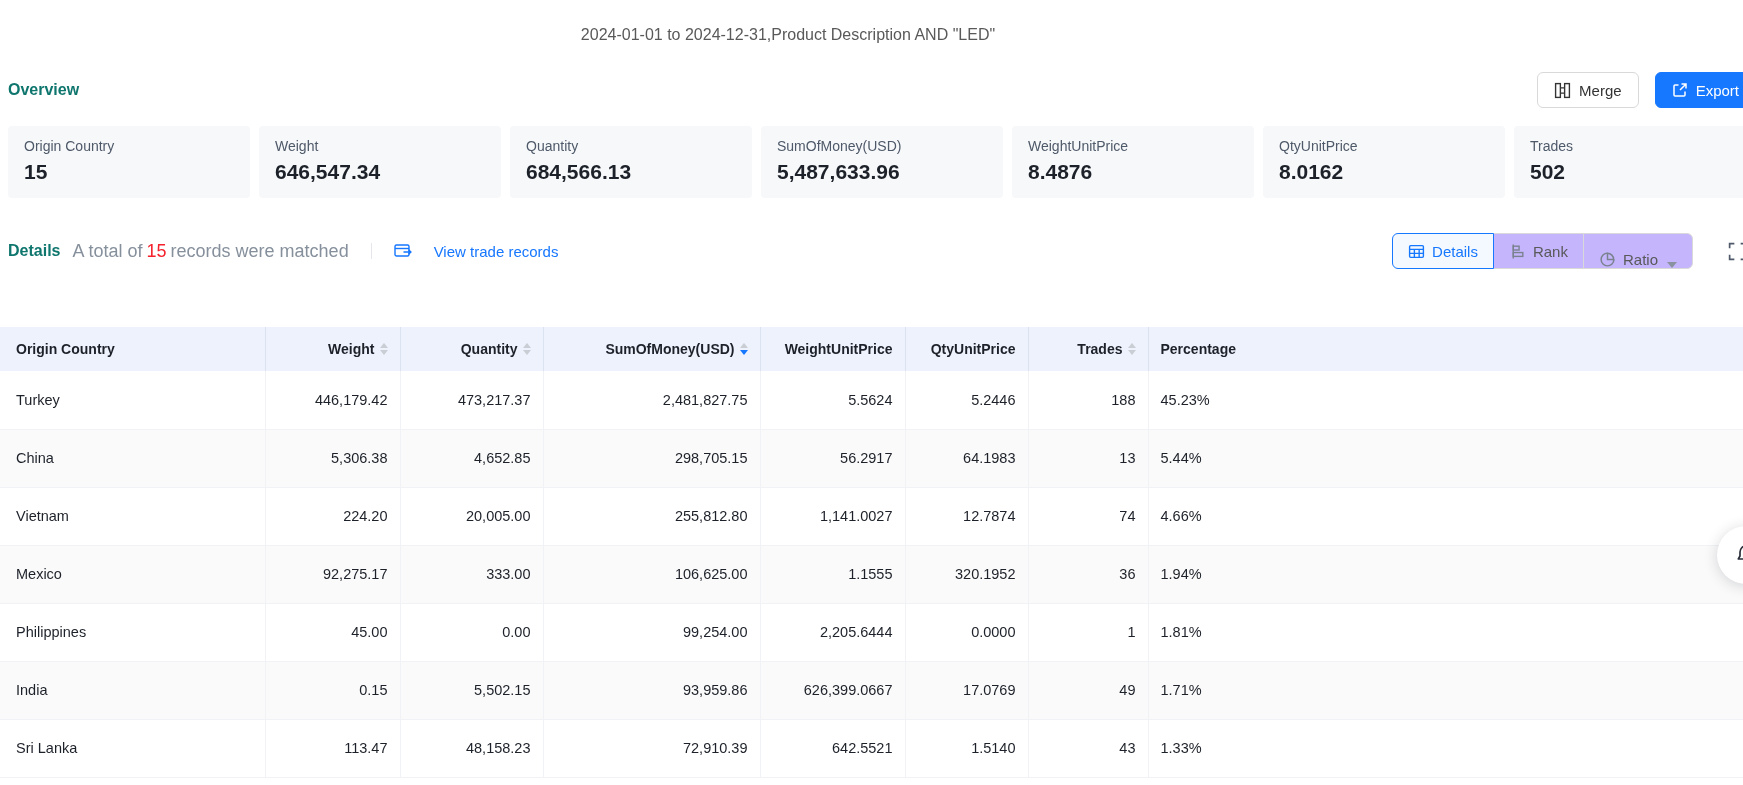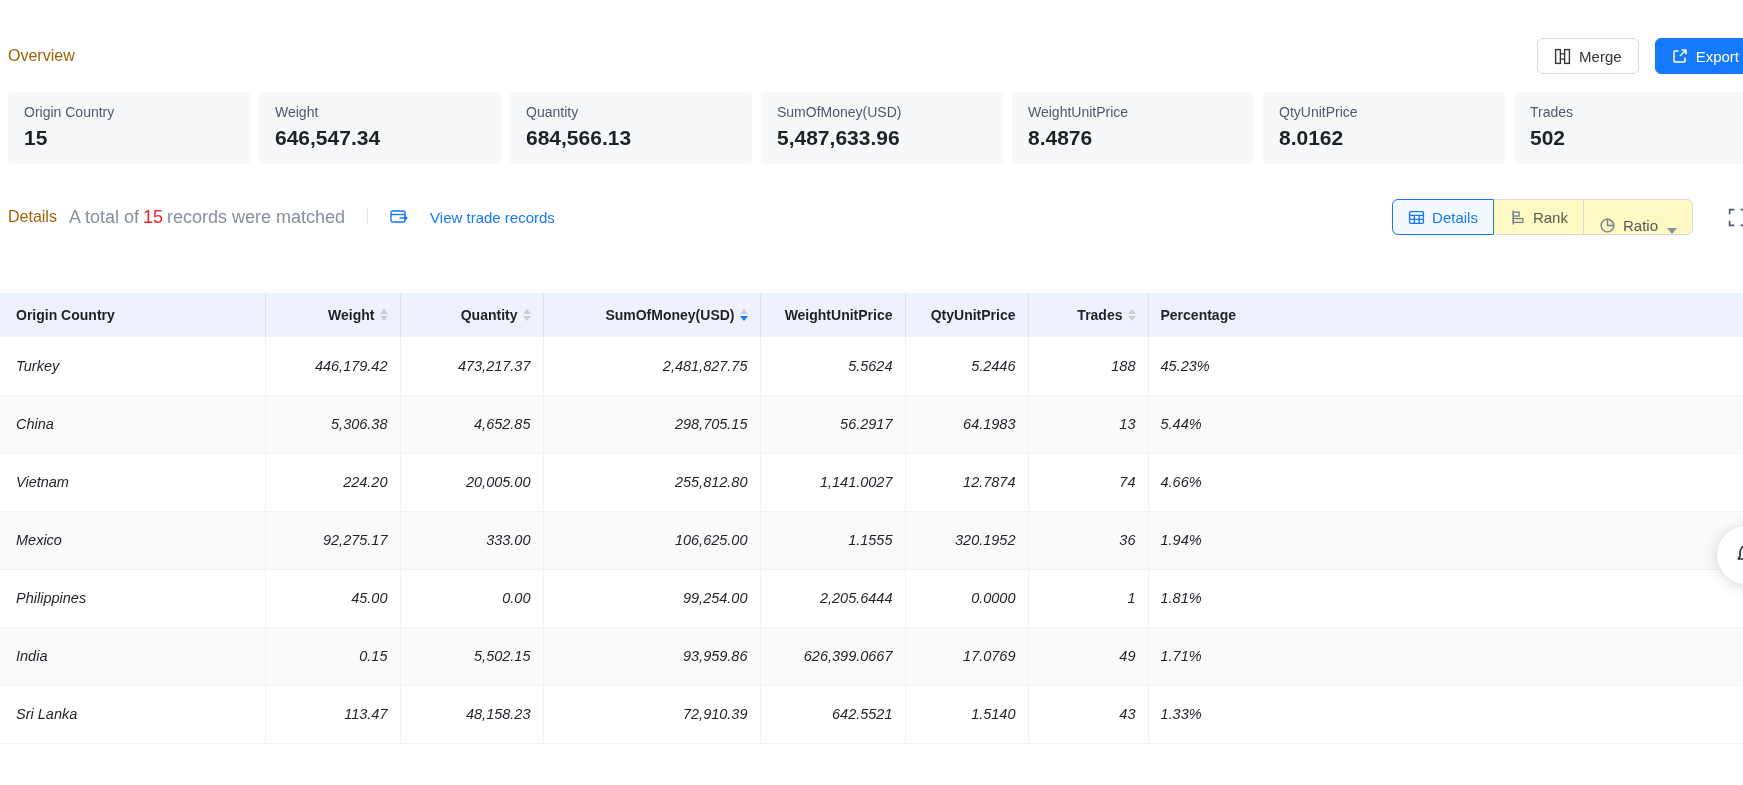--- a/index.html
+++ b/index.html
@@ -22,21 +22,21 @@
   }
   .page{width:1760px;}
 
   
   .page-header{width:1576px;text-align:center;padding-top:10px;}
   .page-title{font-size:20px;font-weight:600;color:#262626;margin:0;}
   .page-subtitle{font-size:16px;color:var(--text-sub);margin:16px 0 0 0;}
 
   
   .overview-bar{display:flex;align-items:center;margin:28px 0 0 8px;width:1748px;}
-  .section-heading{font-size:16px;font-weight:400;color:#a16207;}
+  .section-heading{font-size:16px;font-weight:700;color:#0f766e;}
   .bar-actions{margin-left:auto;display:flex;gap:16px;}
   .btn{height:36px;border-radius:6px;font-size:15px;display:inline-flex;align-items:center;gap:8px;
        padding:0 16px;cursor:pointer;font-family:inherit;}
   .btn-merge{background:#fff;border:1px solid var(--border);color:#333;}
   .btn-export{background:var(--accent);border:1px solid var(--accent);color:#fff;}
   .btn svg{flex:0 0 auto;}
 
   
   .cards{display:flex;gap:9px;margin:18px 0 0 8px;width:1748px;}
   .card{flex:1 1 0;background:var(--card-bg);border-radius:4px;height:72px;padding:12px 16px;}
@@ -46,38 +46,38 @@
   
   .details-bar{display:flex;align-items:center;margin:35px 0 0 8px;width:1740px;}
   .details-left{display:flex;align-items:center;gap:12px;}
   .matched-text{font-size:18px;color:var(--text-gray);}
   .matched-count{color:var(--red);padding:0 4px;}
   .v-divider{width:1px;height:16px;background:#e5e6eb;margin:0 10px;}
   .trade-link{display:inline-flex;align-items:center;gap:22px;font-size:15px;color:var(--accent);
               text-decoration:none;cursor:pointer;}
   .details-right{margin-left:auto;display:flex;align-items:center;gap:34px;}
   .seg{display:flex;}
-  .seg-btn{height:36px;padding:0 15px;border:1px solid var(--border);background:#fef9c3;color:var(--text-sub);
+  .seg-btn{height:36px;padding:0 15px;border:1px solid var(--border);background:#c4b5fd;color:var(--text-sub);
            font-size:15px;display:flex;align-items:center;gap:7px;margin-left:-1px;cursor:pointer;
            font-family:inherit;position:relative;}
   .seg-btn:first-child{border-radius:6px 0 0 6px;margin-left:0;}
   .seg-btn:last-child{border-radius:0 6px 6px 0;align-items:flex-end;}
   .seg-btn.active{border-color:var(--accent);color:var(--accent);background:#f4f9ff;z-index:1;}
   .caret-down{width:0;height:0;border-left:5px solid transparent;border-right:5px solid transparent;
               border-top:6px solid #8a919f;margin-left:2px;}
   .fullscreen-btn{background:none;border:none;padding:0;cursor:pointer;color:#4e5969;display:flex;}
 
   
   table.report{border-collapse:collapse;table-layout:fixed;width:1760px;margin-top:58px;}
   .report th{background:var(--header-bg);height:44px;font-size:14px;font-weight:700;color:var(--text);
              padding:0 12px;white-space:nowrap;}
   .report th:not(:last-child){border-right:1px solid #dbe2f0;}
   .report th:first-child{padding-left:16px;}
   .report td{height:58px;font-size:14.5px;color:var(--text);padding:12px 12px;white-space:nowrap;
-             border-bottom:1px solid var(--row-line);font-style:italic;}
+             border-bottom:1px solid var(--row-line);}
   .report td:not(:last-child){border-right:1px solid var(--row-line);}
   .report td:first-child{padding-left:16px;}
   .report tbody tr:nth-child(even){background:#fafafa;}
   .al{text-align:left;} .ar{text-align:right;}
   .th-inner{display:inline-flex;align-items:center;gap:5px;}
   .sorter{display:inline-flex;flex-direction:column;gap:2px;}
   .sorter .tri{width:0;height:0;border-left:4.5px solid transparent;border-right:4.5px solid transparent;}
   .sorter .up{border-bottom:5.5px solid #c9cdd4;}
   .sorter .down{border-top:5.5px solid #c9cdd4;}
   .sorter .down.on{border-top-color:var(--accent);}
@@ -86,20 +86,21 @@
   .float-btn{position:absolute;left:1717px;top:526px;width:58px;height:58px;border-radius:50%;
              background:#fff;box-shadow:0 2px 14px rgba(31,41,55,.18);display:flex;align-items:center;
              justify-content:center;border:none;cursor:pointer;color:#2b2f3a;}
 </style>
 </head>
 <body>
 
 <div class="page">
 
   <div class="page-header">
+    <p class="page-subtitle">2024-01-01 to 2024-12-31,Product Description AND "LED"</p>
   </div>
 
   <div class="overview-bar">
     <span class="section-heading">Overview</span>
     <div class="bar-actions">
       <button class="btn btn-merge">
         <span style="display:flex;">
           <svg width="17" height="17" viewBox="0 0 16 16" fill="none" stroke="#333" stroke-width="1.3">
             <rect x="1.5" y="1.5" width="4.5" height="13"></rect>
               <rect x="10" y="1.5" width="4.5" height="13"></rect>

